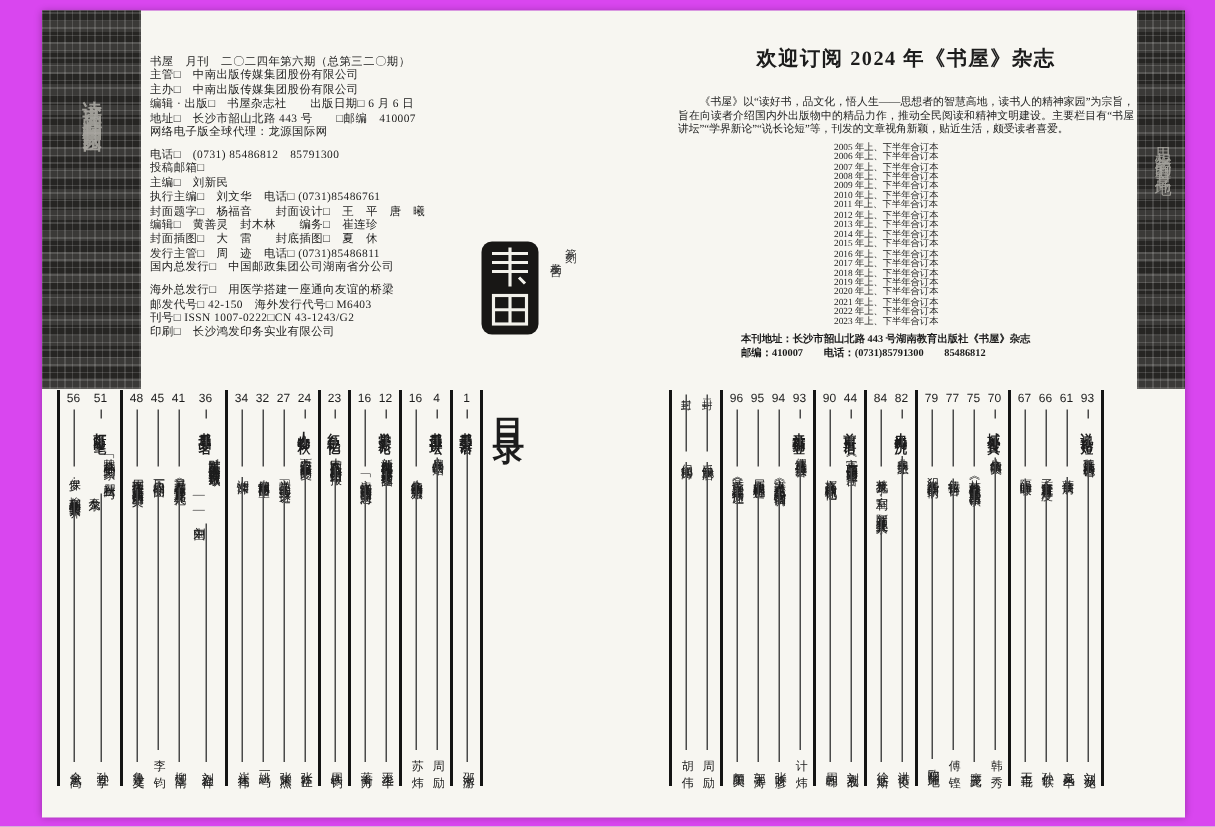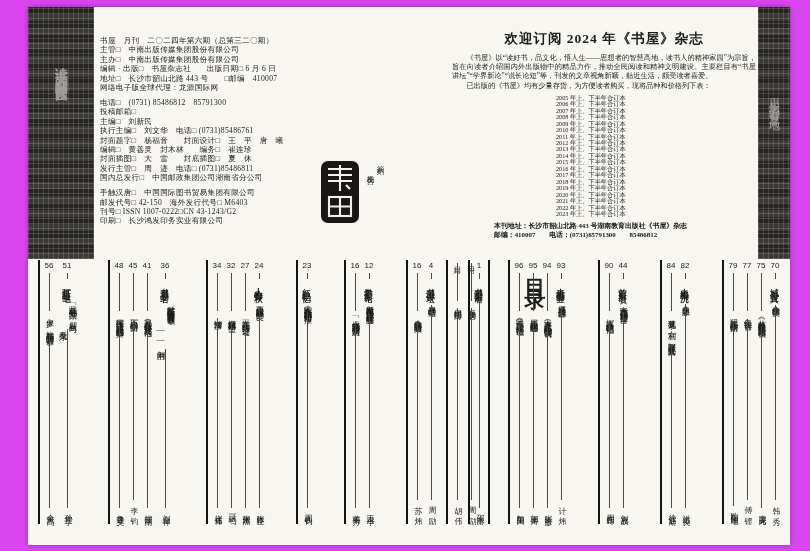--- a/index.html
+++ b/index.html
@@ -24,26 +24,26 @@
   .masthead{position:absolute;left:100px;top:36px;width:300px;font-size:7.6px;line-height:9.4px;
             letter-spacing:.3px;}
   .masthead .sp{height:5.5px;}
   
   .seal-wrap{position:absolute;left:320px;top:160px;display:flex;align-items:flex-start;}
   .seal-caption{writing-mode:vertical-rl;text-orientation:upright;font-size:7.5px;margin-left:5px;
                 letter-spacing:1px;color:#333;}
   .seal-caption .nm{margin-top:9px;display:block;}
   
   .subscribe{position:absolute;left:452px;top:30px;width:304px;}
-  .sub-title{text-align:center;font-weight:bold;font-size:13.5px;letter-spacing:1px;margin-bottom:6px;}
+  .sub-title{text-align:center;font-weight:bold;font-size:13.5px;letter-spacing:1px;margin-bottom:16px;}
   .sub-para{margin:0;font-size:7.2px;line-height:9.2px;text-align:justify;text-indent:2em;color:#222;}
   .years{margin:4px 0 0 104px;font-size:6.2px;line-height:6.45px;color:#222;}
   .sub-addr{margin:5px 0 0 42px;font-size:6.9px;line-height:8.6px;font-weight:bold;color:#1a1a1a;}
   
-  .toc{position:absolute;top:260px;height:264px;display:flex;align-items:stretch;gap:28px;}
+  .toc{position:absolute;top:260px;height:264px;display:flex;align-items:stretch;}
   #toc-left{left:38px;}
   #toc-right{left:446px;}
   .toc-group{display:flex;border-left:2px solid #141414;padding:0 2px;}
   .toc-group.last{border-right:2px solid #141414;}
   .toc-col{display:flex;flex-direction:column;align-items:center;min-width:14px;
            padding:1px 1px 12px;box-sizing:border-box;}
   .toc-num{font-size:8px;height:10px;line-height:10px;font-family:"Liberation Sans","DejaVu Sans",sans-serif;}
   .toc-num.cjk{writing-mode:vertical-rl;text-orientation:upright;height:auto;font-size:7.2px;line-height:1.1;}
   .lead{width:1px;background:#4a4a4a;flex:0 0 auto;}
   .lead-a{height:38px;margin-top:2px;}
@@ -83,21 +83,21 @@
       <div>电话□　(0731) 85486812　85791300</div>
       <div>投稿邮箱□</div>
       <div>主编□　刘新民</div>
       <div>执行主编□　刘文华　电话□ (0731)85486761</div>
       <div>封面题字□　杨福音　　封面设计□　王　平　唐　曦</div>
       <div>编辑□　黄善灵　封木林　　编务□　崔连珍</div>
       <div>封面插图□　大　雷　　封底插图□　夏　休</div>
       <div>发行主管□　周　迹　电话□ (0731)85486811</div>
       <div>国内总发行□　中国邮政集团公司湖南省分公司</div>
       <div class="sp"></div>
-      <div>手触汉唐□　中国国际图书贸易集团有限公司</div>
+      <div>海外总发行□　用医学搭建一座通向友谊的桥梁</div>
       <div>邮发代号□ 42-150　海外发行代号□ M6403</div>
       <div>刊号□ ISSN 1007-0222□CN 43-1243/G2</div>
       <div>印刷□　长沙鸿发印务实业有限公司</div>
       <div class="sp"></div>
     </div>
 
   <div class="seal-wrap">
     <svg width="40" height="64" viewBox="0 0 40 64">
       <rect x="1" y="1" width="38" height="62" rx="7" fill="#181715"></rect>
       <g stroke="#f2f1ea" stroke-width="2.1" fill="none">
@@ -108,21 +108,20 @@
     </svg>
     <div class="seal-caption">
       <span>篆刻</span>
       <span class="nm">杨友吉</span>
     </div>
   </div>
 
   <div class="subscribe">
     <div class="sub-title">欢迎订阅 2024 年《书屋》杂志</div>
     <p class="sub-para">《书屋》以“读好书，品文化，悟人生——思想者的智慧高地，读书人的精神家园”为宗旨，旨在向读者介绍国内外出版物中的精品力作，推动全民阅读和精神文明建设。主要栏目有“书屋讲坛”“学界新论”“说长论短”等，刊发的文章视角新颖，贴近生活，颇受读者喜爱。</p>
-    <p class="sub-para">已出版的《书屋》均有少量存货，为方便读者购买，现将品种和价格列下表：</p>
     <div class="years" id="years">
         <div>2005 年上、下半年合订本</div>
         <div>2006 年上、下半年合订本</div>
         <div>2007 年上、下半年合订本</div>
         <div>2008 年上、下半年合订本</div>
         <div>2009 年上、下半年合订本</div>
         <div>2010 年上、下半年合订本</div>
         <div>2011 年上、下半年合订本</div>
         <div>2012 年上、下半年合订本</div>
         <div>2013 年上、下半年合订本</div>

